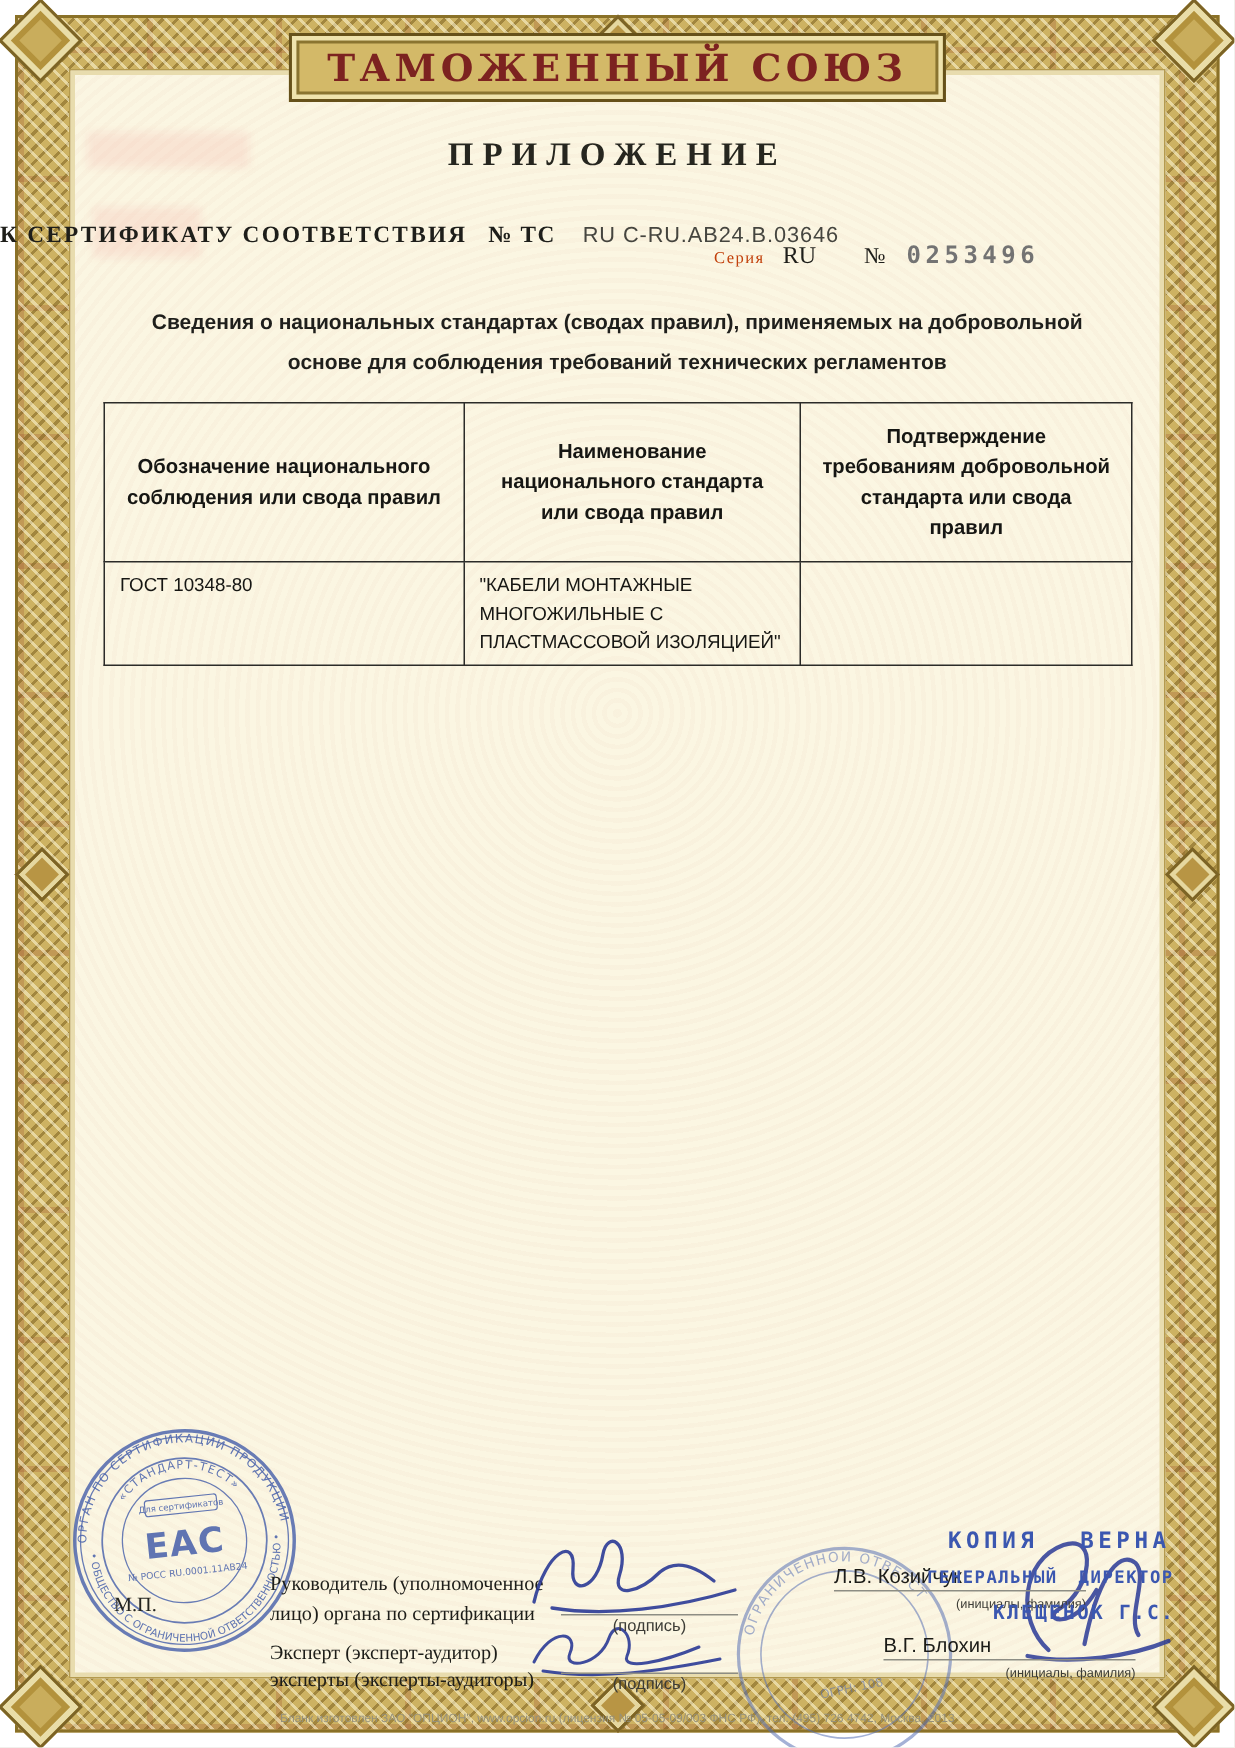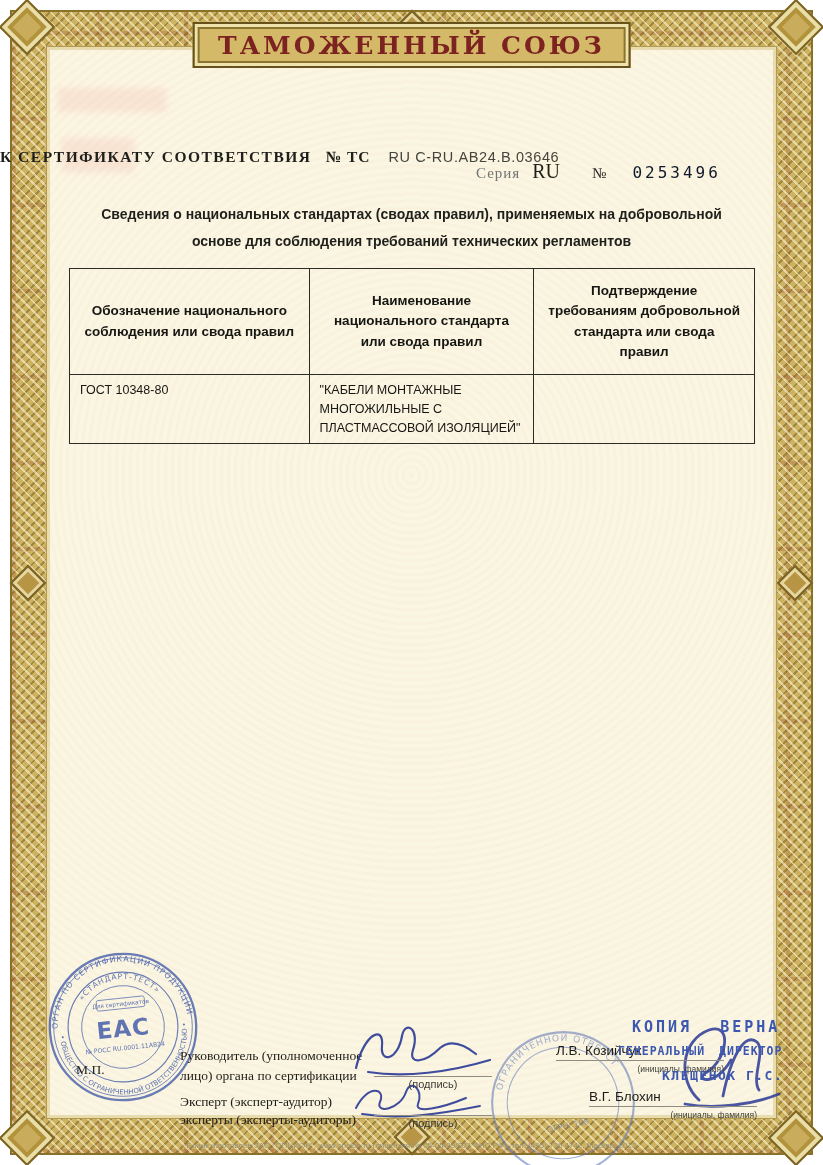--- a/index.html
+++ b/index.html
@@ -54,25 +54,25 @@
 
   .doc-title { position:absolute; top:90px; left:0; right:0; text-align:center;
     font-size:22px; font-weight:bold; letter-spacing:6px; color:#26261f; }
 
   .cert-line { position:absolute; top:148px; left:0; right:0; text-align:left; white-space:nowrap; }
   .cert-label { font-size:15.5px; font-weight:bold; letter-spacing:1.5px; color:#1e1e1a; }
   .cert-no-label { font-size:15.5px; font-weight:bold; letter-spacing:1px; color:#1e1e1a; margin-left:10px; }
   .cert-no-value { font-family:"Liberation Sans", sans-serif; font-size:14.5px; color:#45453f; letter-spacing:0.6px; margin-left:14px; }
 
   .series-line { position:absolute; top:160px; left:476px; white-space:nowrap; }
-  .series-label { font-size:15px; color:#737373; letter-spacing:1px; }
-  .series-value { font-size:20px; color:#1e1e1a; margin-left:8px; }
+  .series-label { font-size:11px; color:#c2410c; letter-spacing:1px; }
+  .series-value { font-size:16px; color:#1e1e1a; margin-left:8px; }
   .blank-no-sign { font-size:15px; color:#1e1e1a; margin-left:28px; }
-  .blank-no-value { font-family:"DejaVu Sans Mono", monospace; font-weight:normal; font-size:16px;
-    color:#0f172a; letter-spacing:3px; margin-left:22px; }
+  .blank-no-value { font-family:"DejaVu Sans Mono", monospace; font-weight:bold; font-size:16px;
+    color:#737373; letter-spacing:3px; margin-left:10px; }
 
   .intro { position:absolute; top:201px; left:50%; transform:translateX(-50%); width:628px;
     font-family:"Liberation Sans", sans-serif; font-size:14px; line-height:1.95;
     text-align:center; color:#1f1f1c;font-weight:bold; }
 
   .std-table-wrap { position:absolute; top:268px; left:69px; width:686px; }
   table.std { border-collapse:collapse; width:100%; font-family:"Liberation Sans", sans-serif; }
   table.std th, table.std td { border:1px solid #2b2b28; }
   table.std th { font-size:13.5px; font-weight:bold; line-height:1.5; padding:12px 14px; text-align:center; vertical-align:middle; color:#161613; }
   table.std td { font-size:12.5px; line-height:1.5; padding:6px 10px; height:62px; vertical-align:top; text-align:left; color:#161613; }
@@ -130,20 +130,21 @@
 
   <div class="smudge" style="left:58px;top:88px;width:108px;height:24px;"></div>
   <div class="smudge" style="left:62px;top:138px;width:72px;height:34px;"></div>
 
   <div class="banner">
     <div class="banner-text">ТАМОЖЕННЫЙ СОЮЗ</div>
   </div>
 
   <div class="content">
 
+    <div class="doc-title">ПРИЛОЖЕНИЕ</div>
 
     <div class="cert-line">
       <span class="cert-label">К СЕРТИФИКАТУ СООТВЕТСТВИЯ</span>
       <span class="cert-no-label">№ ТС</span>
       <span class="cert-no-value">RU C-RU.AB24.B.03646</span>
     </div>
 
     <div class="series-line">
       <span class="series-label">Серия</span>
       <span class="series-value">RU</span>

